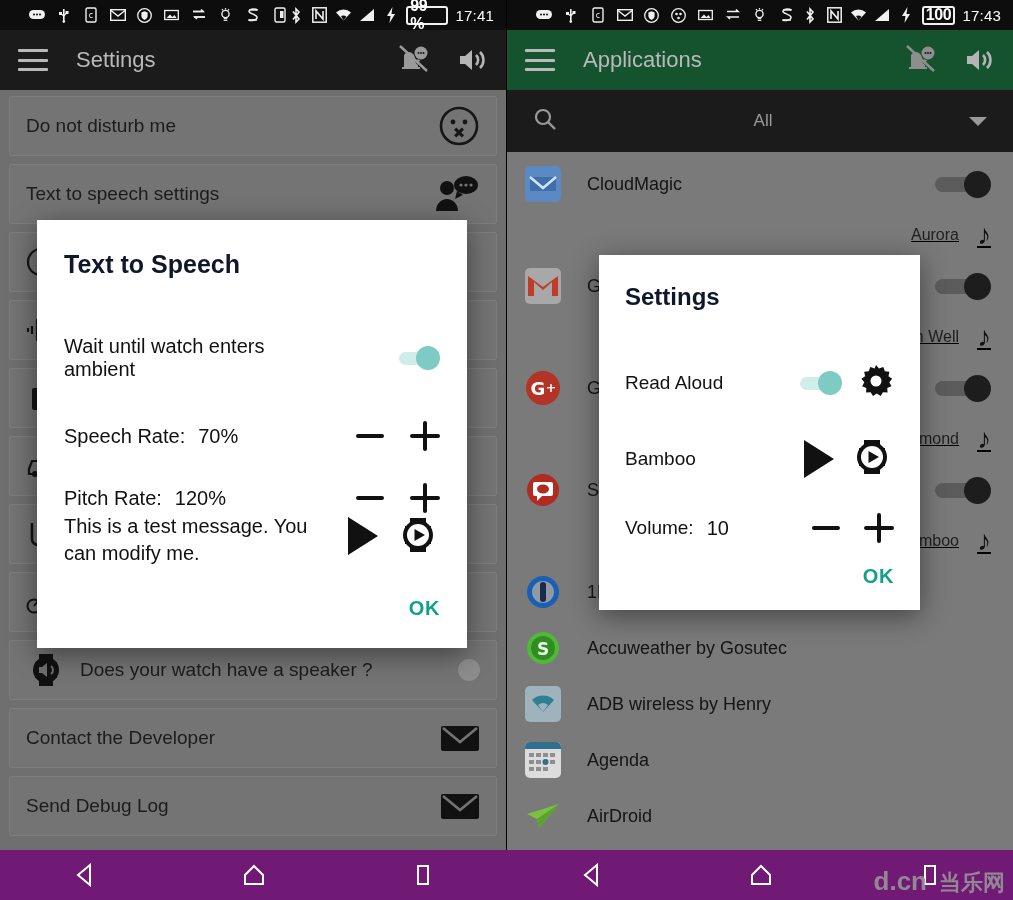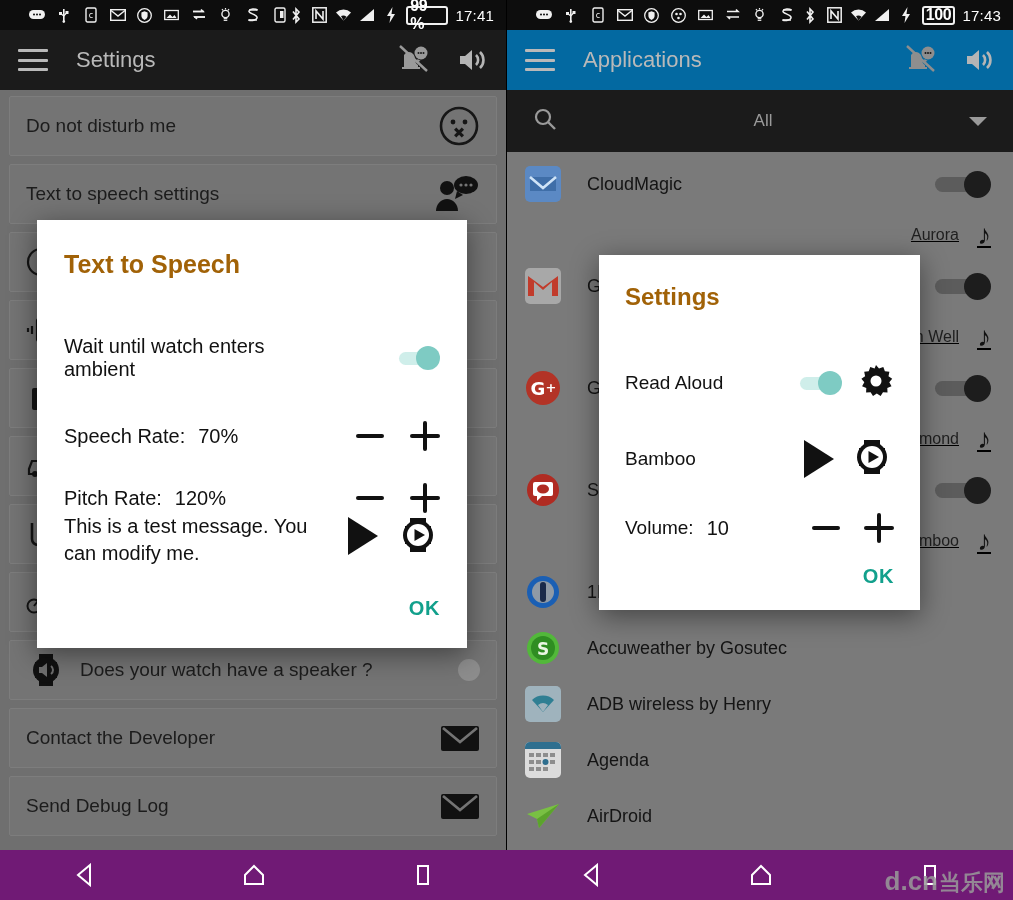--- a/index.html
+++ b/index.html
@@ -20,21 +20,21 @@
      height:15px;padding:0 2px;font-size:16px;font-weight:bold;letter-spacing:-.3px;color:#fff;}
   .batt::after{content:"";}
   .clock{font-size:15px;font-weight:400;letter-spacing:.2px;color:#fff;}
 
   
   .panel{position:absolute;top:30px;height:840px;width:506px;overflow:hidden;}
   .panel.left{left:0;background:#6f6f6f;}
   .panel.right{left:507px;background:#7a7a7a;}
 
   .appbar{height:60px;display:flex;align-items:center;background:#1b1b1b;padding:0 18px;}
-  .panel.right .appbar{background:#0369a1;}
+  .panel.right .appbar{background:#14532d;}
   .hamb{width:30px;height:22px;display:flex;flex-direction:column;justify-content:space-between;
     cursor:pointer;}
   .hamb i{display:block;height:3px;background:#b9b9b9;border-radius:1px;}
   .appbar-title{margin-left:28px;font-size:22px;color:#b9b9b9;font-weight:400;}
   .appbar-actions{margin-left:auto;display:flex;align-items:center;gap:28px;}
   .appbar-actions svg{display:block;}
 
   
   .rows{padding:6px 9px 0 9px;}
   .row{background:#747474;border:1px solid #7d7d7d;border-radius:2px;height:58px;margin-bottom:8px;
@@ -59,21 +59,21 @@
   .toggle .track{width:42px;height:15px;border-radius:8px;background:#5c5c5c;}
   .toggle .knob{position:absolute;right:0;width:27px;height:27px;border-radius:50%;background:#1d1d1d;}
   .subrow{height:46px;display:flex;align-items:center;justify-content:flex-end;padding:0 22px;text-decoration:underline;}
   .subname{font-size:16px;color:#1f1f1f;margin-right:18px;}
   .note{font-size:28px;color:#111;line-height:1;}
 
   
   .dialog{position:absolute;background:#fff;box-shadow:0 6px 26px rgba(0,0,0,.45);}
   .dlg-left{left:37px;top:220px;width:430px;height:428px;}
   .dlg-right{left:599px;top:255px;width:321px;height:355px;}
-  .dlg-title{font-size:25px;font-weight:bold;color:#a16207;}
+  .dlg-title{font-size:25px;font-weight:bold;color:#0f172a;}
   .dlg-left .dlg-title{padding:30px 0 0 27px;}
   .dlg-right .dlg-title{padding:28px 0 0 26px;font-size:24px;}
 
   .dlg-row{display:flex;align-items:center;}
   .dlg-left .dlg-row{padding:0 27px;}
   .dlg-right .dlg-row{padding:0 26px;}
   .dlg-text{font-size:20px;color:#111;}
   .dlg-right .dlg-text{font-size:19px;}
   .dlg-val{font-size:20px;color:#111;margin-left:13px;}
   .spacer{margin-left:auto;}
@@ -93,21 +93,21 @@
   .okbtn{color:#12a08c;font-weight:bold;font-size:20px;letter-spacing:.6px;cursor:pointer;}
 
   
   .navbar{position:absolute;left:0;bottom:0;width:1013px;height:50px;background:#701a75;}
   .navhalf{position:absolute;top:0;height:50px;width:506px;display:flex;align-items:center;
     justify-content:space-around;}
   .navhalf.l{left:0;} .navhalf.r{left:507px;}
   .nav-ico svg{display:block;}
   .watermark{position:absolute;right:8px;bottom:6px;display:flex;align-items:flex-end;
     color:#9a9a9a;font-size:26px;font-weight:bold;line-height:1;opacity:.85;}
-  .wm-cn{font-size:22px;margin-left:1px;}
+  .wm-cn{font-size:22px;margin-left:12px;}
 </style>
 </head>
 <body>
 
 <div class="screen">
 
   <div class="statusbar left">
     <div class="sb-icons">
       <span class="sb-ico">
           <svg width="16" height="12" viewBox="0 0 16 12">

